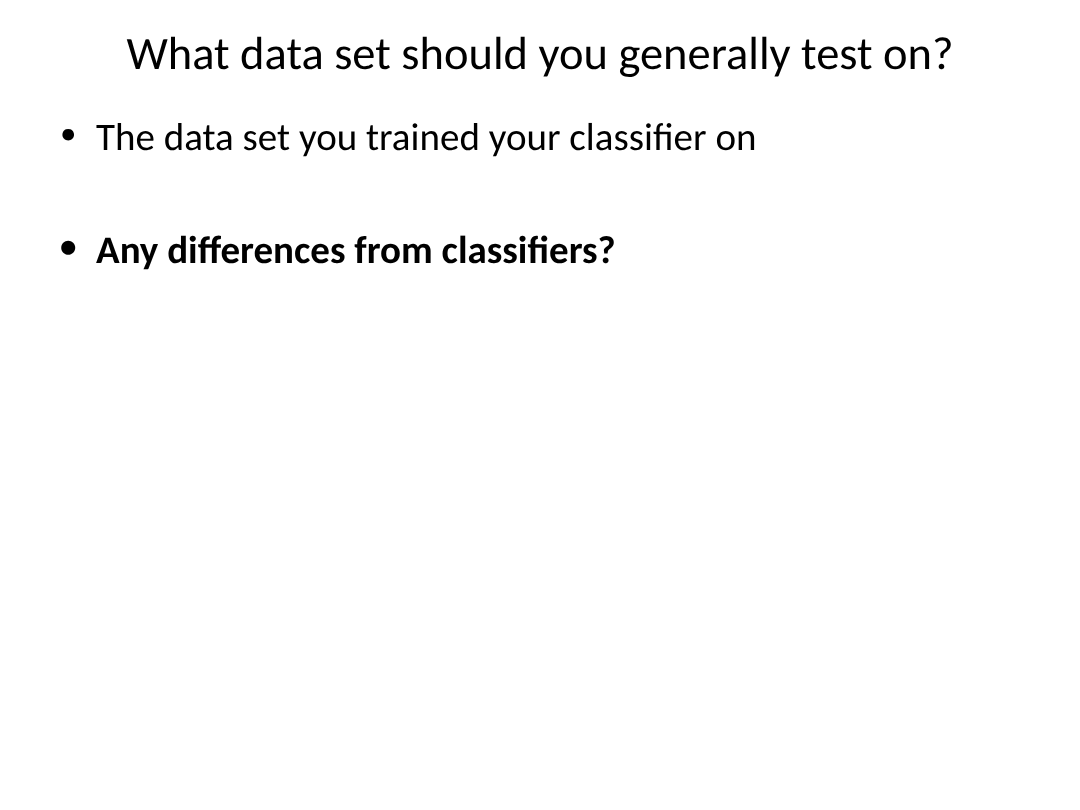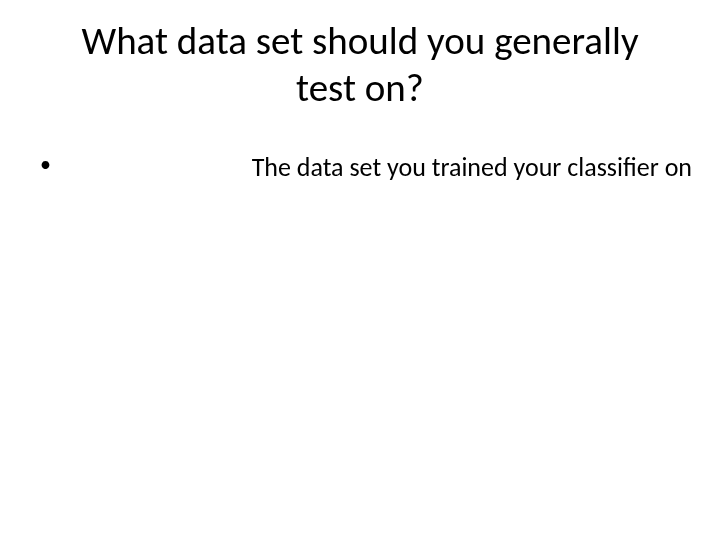--- a/index.html
+++ b/index.html
@@ -10,30 +10,29 @@
     body {
       width: 720px;
       height: 540px;
       background: #ffffff;
       font-family: Calibri, 'Segoe UI', Arial, sans-serif;
       color: #000000;
       padding: 18px 28px 28px 28px;
       overflow: hidden;
     }
     .title {
-      font-size: 39px;
+      font-size: 31px;
       font-weight: 400;
       text-align: center;
       line-height: 1.2;
-      margin-bottom: 39px;
+      margin-bottom: 20px;
       padding: 0 40px;
     }
     .content {
       padding-left: 8px;
-      text-align: right;
     }
     ul {
       list-style: none;
     }
     li {
       font-size: 26px;
       line-height: 1.25;
       margin-bottom: 2px;
       padding-left: 28px;
       position: relative;
@@ -56,13 +55,16 @@
 </head>
 <body>
 
 <h1 class="title">What data set should you generally test on?</h1>
 
 <div class="content">
   <ul>
     <li>The data set you trained your classifier on</li>
   </ul>
   <div class="spacer"></div>
+  <ul>
+    <li class="bold">Any differences from classifiers?</li>
+  </ul>
 </div>
 
 </body></html>

